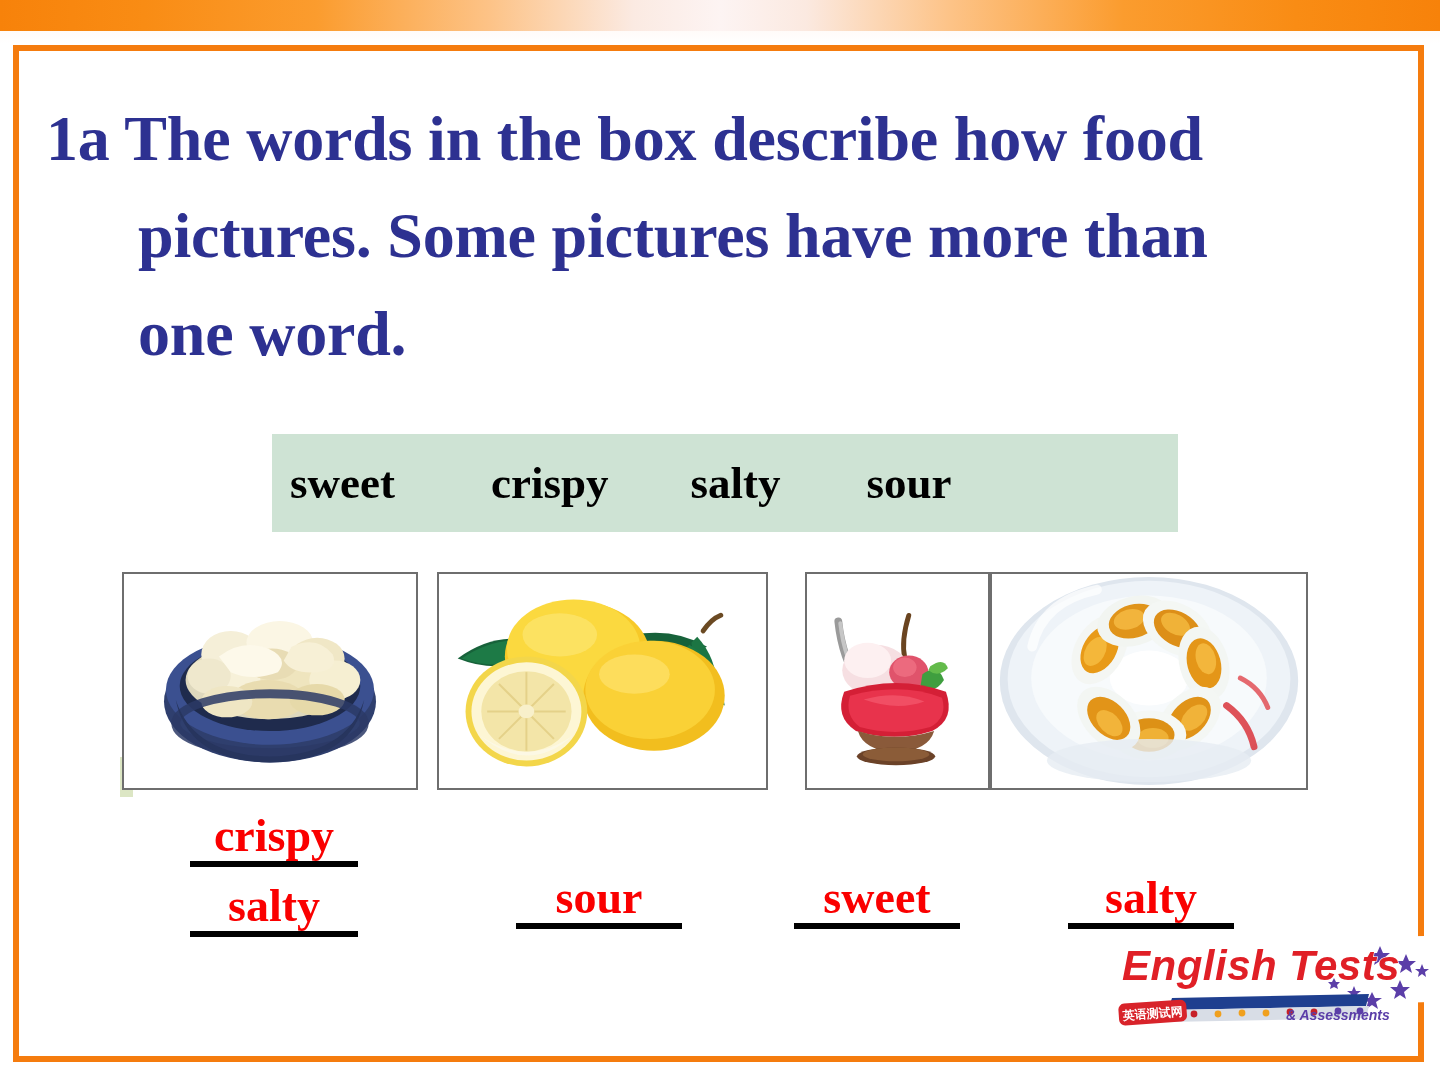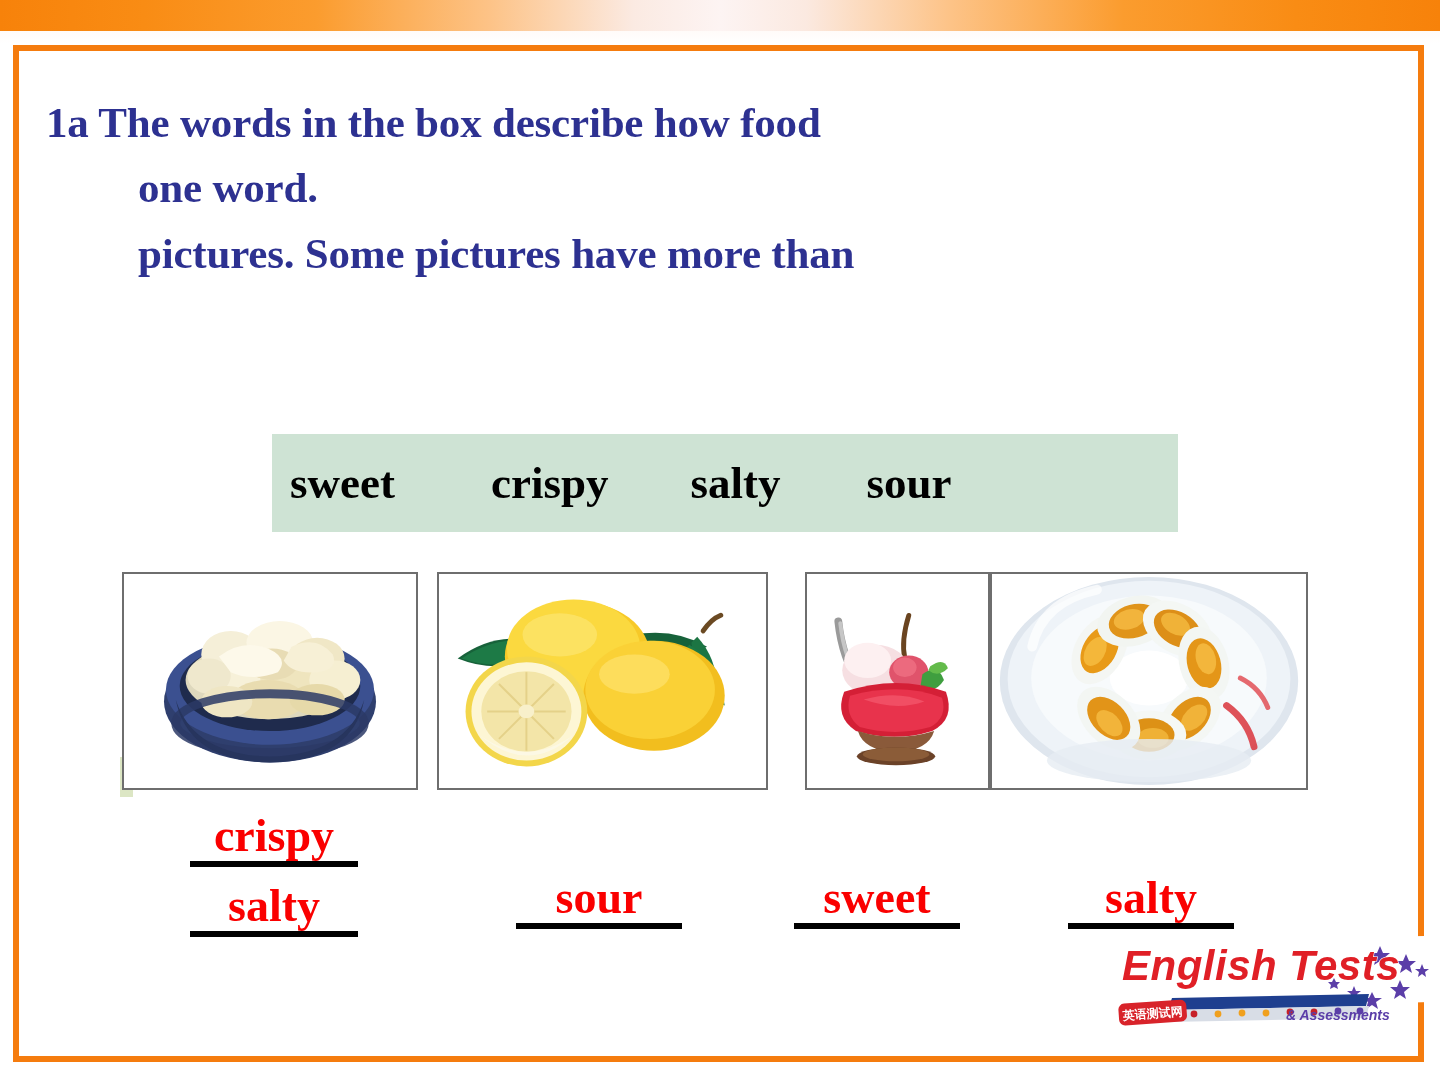--- a/index.html
+++ b/index.html
@@ -55,21 +55,21 @@
   }
 
   
   #prompt {
     position: absolute;
     left: 46px;
     top: 90px;
     width: 1330px;
     color: #2d3191;
     font-weight: bold;
-    font-size: 43px;
+    font-size: 64px;
     line-height: 1.52;
     letter-spacing: -0.2px;
   }
   #prompt .ln {
     display: block;
     white-space: nowrap;
   }
   #prompt .ln.indent { padding-left: 92px; }
 
   
@@ -157,22 +157,22 @@
 </head>
 <body>
 
 <div id="top-banner"></div>
 <div id="top-banner-fade"></div>
 
 <div id="slide-frame"></div>
 
 <div id="prompt">
   <span class="ln">1a The words in the box describe how food</span>
+  <span class="ln indent">pictures. Some pictures have more than</span>
   <span class="ln indent">one word.</span>
-  <span class="ln indent">pictures. Some pictures have more than</span>
 </div>
 
 <div id="word-bank">
   <span class="word w-sweet">sweet</span>
   <span class="word w-crispy">crispy</span>
   <span class="word w-salty">salty</span>
   <span class="word w-sour">sour</span>
 </div>
 
 <div id="green-sliver"></div>

